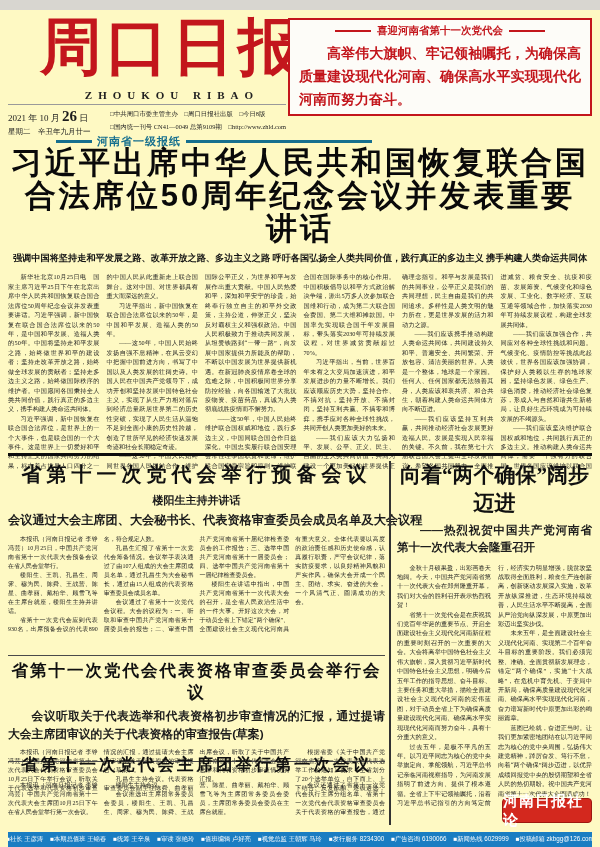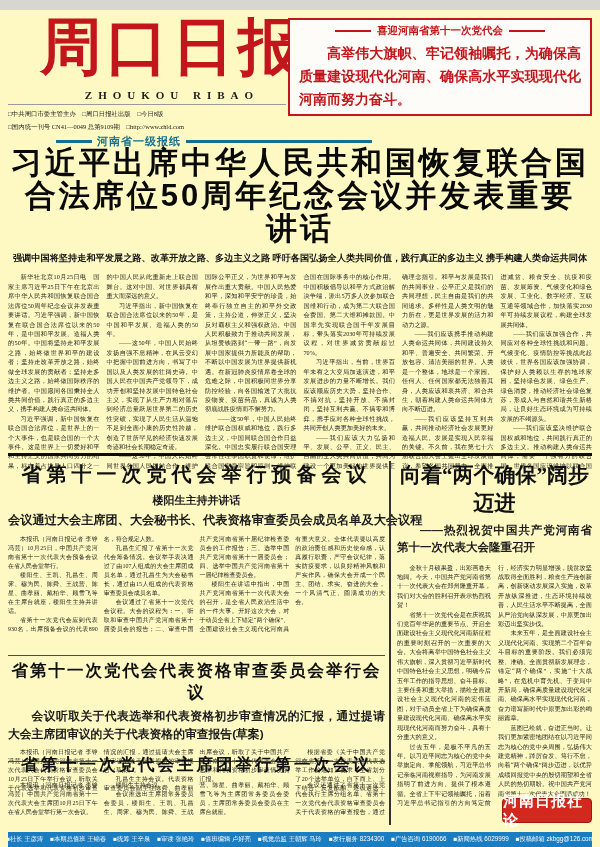--- a/index.html
+++ b/index.html
@@ -93,20 +93,28 @@
   <div class="promo" data-name="party-congress-promo-box">
     <div class="promo-header" data-name="promo-header">
       <span class="dash" data-name="dash-line"></span>
       <span data-name="promo-header-label">喜迎河南省第十一次党代会</span>
       <span class="dash" data-name="dash-line"></span>
     </div>
     <p class="promo-body" data-name="promo-slogan-text">高举伟大旗帜、牢记领袖嘱托，为确保高质量建设现代化河南、确保高水平实现现代化河南而努力奋斗。</p>
   </div>
 
   <div class="dateblock" data-name="date-block">
+    <div class="date-left" data-name="publication-date">
+      <div class="date-l1">
+        <span data-name="date-prefix">2021 年 10 月</span>
+        <span class="day" data-name="date-day">26</span>
+        <span data-name="date-suffix">日</span>
+      </div>
+      <div class="date-l2" data-name="lunar-date">星期二　辛丑年九月廿一</div>
+    </div>
     <div class="date-right" data-name="publication-info">
       <div data-name="publisher-info-line">□中共周口市委主管主办　□周口日报社出版　□今日8版</div>
       <div data-name="issue-info-line">□国内统一刊号 CN41—0049 总第9109期　□http://www.zhld.com</div>
     </div>
   </div>
 
   <div class="grade" data-name="grade-banner">
     <span class="bar b1" data-name="teal-rule"></span>
     <span class="glabel" data-name="grade-label">河南省一级报纸</span>
     <span class="bar b2" data-name="teal-rule"></span>

